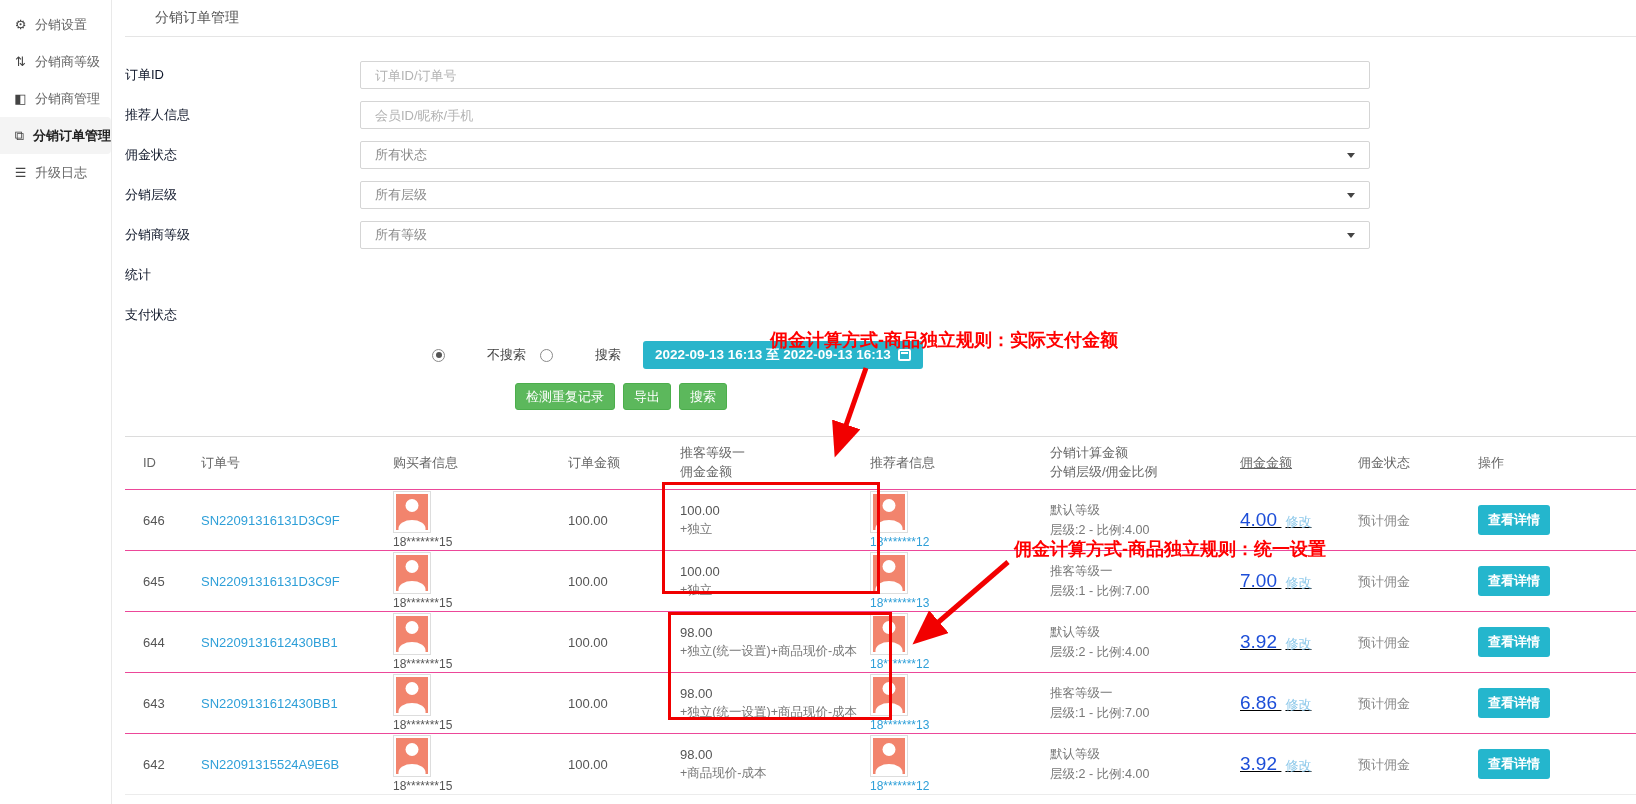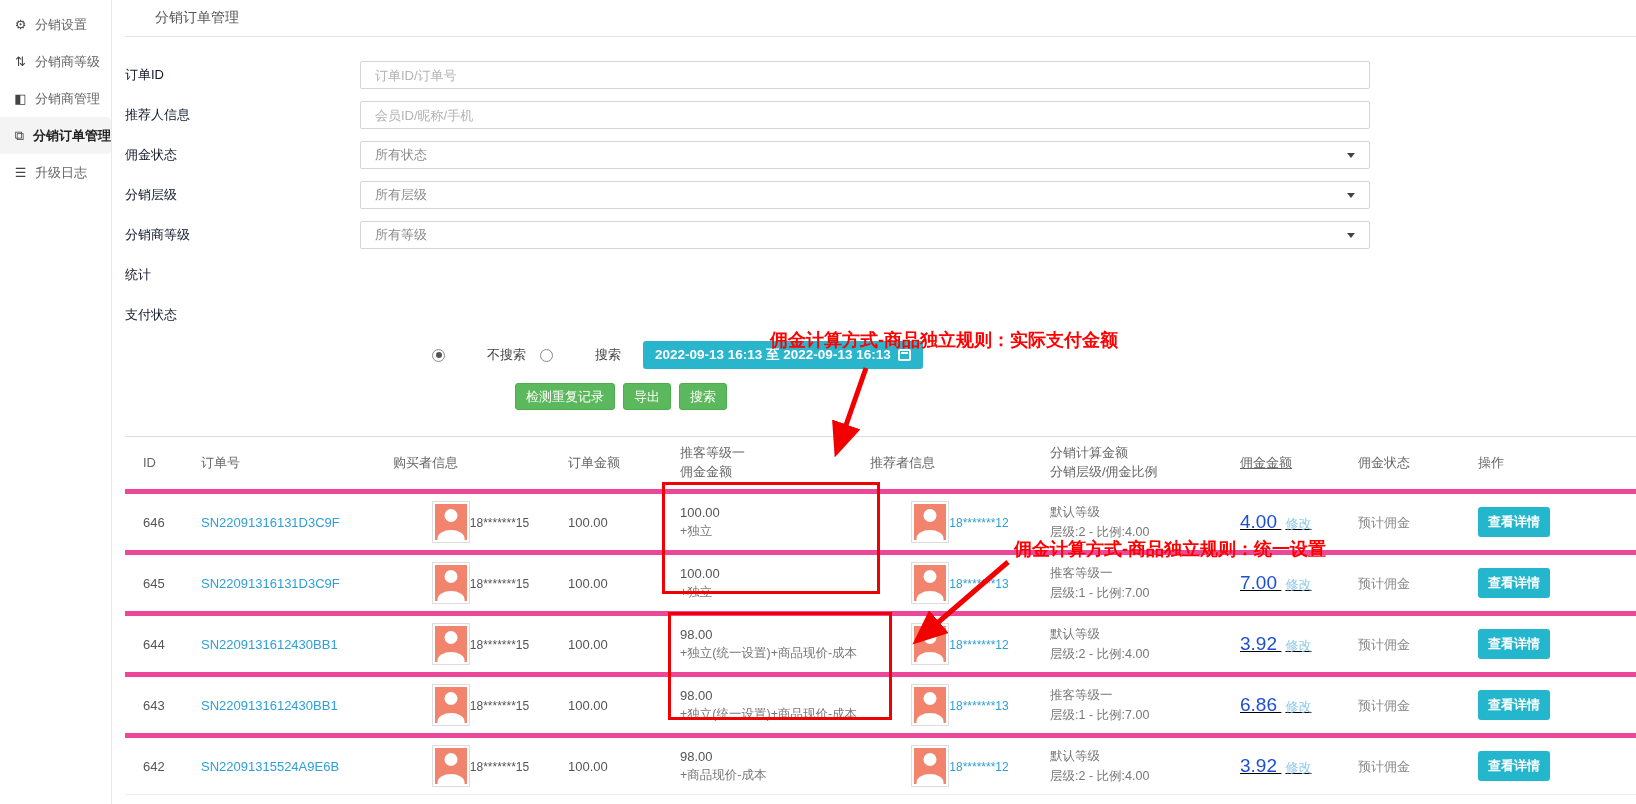--- a/index.html
+++ b/index.html
@@ -38,29 +38,29 @@
   .cal-icon::before { content:""; position:absolute; top:1px; left:1px; right:1px; height:2px; background:#fff; }
 
   .btn-row { display:flex; align-items:center; margin-left:390px; margin-top:14px; height:27px; }
   .green-btn { height:27px; background:#5cb85c; border:1px solid #4cae4c; color:#fff; font-size:13px; border-radius:3px; padding:0 10px; margin-right:8px; cursor:pointer; }
 
   
   .table-sep { border-top:1px solid #dcdcdc; margin-top:26px; }
   .thead, .trow { display:flex; padding-left:18px; }
   .thead { height:52px; align-items:center; }
   .hcell { font-size:13px; color:#666; line-height:1.45; }
-  .trow { height:61px; align-items:center; border-top:5px solid #ec4899; }
+  .trow { height:61px; align-items:center; border-top:1px solid #ec4899; }
   .trow:first-of-type { border-top:none; }
   .table-bottom { border-top:1px solid #ececec; }
   .col-id { width:58px; } .col-order { width:192px; } .col-buyer { width:175px; }
   .col-amount { width:112px; } .col-calc { width:190px; } .col-ref { width:180px; }
   .col-level { width:190px; } .col-comm { width:118px;text-decoration:underline; } .col-status { width:120px; } .col-action { width:120px; }
   .cell { font-size:13px; color:#555; }
   .link { color:#2e9fd8; text-decoration:none; cursor:pointer; font-size:13px; }
-  .person-cell { display:flex; flex-direction:row; justify-content:center;align-items:center; }
+  .person-cell { display:flex; flex-direction:column; justify-content:center; }
   .avatar { width:38px; height:42px; border:1px solid #ddd; background:#fff; padding:2px; }
   .avatar-inner { position:relative; width:100%; height:100%; background:#f2846d; overflow:hidden; }
   .avatar-inner::before { content:""; position:absolute; top:5px; left:50%; transform:translateX(-50%); width:13px; height:13px; border-radius:50%; background:#fff; }
   .avatar-inner::after { content:""; position:absolute; bottom:-7px; left:50%; transform:translateX(-50%); width:27px; height:17px; border-radius:50% 50% 0 0; background:#fff; }
   .phone { font-size:12px; color:#555; margin-top:2px; }
   .phone.blue { color:#2e9fd8; cursor:pointer; }
   .calc-a { font-size:13px; color:#555; }
   .calc-m { font-size:12.5px; color:#777; white-space:nowrap; margin-top:3px; }
   .level-1 { font-size:12.5px; color:#777; }
   .level-2 { font-size:12.5px; color:#777; margin-top:3px; white-space:nowrap; }

